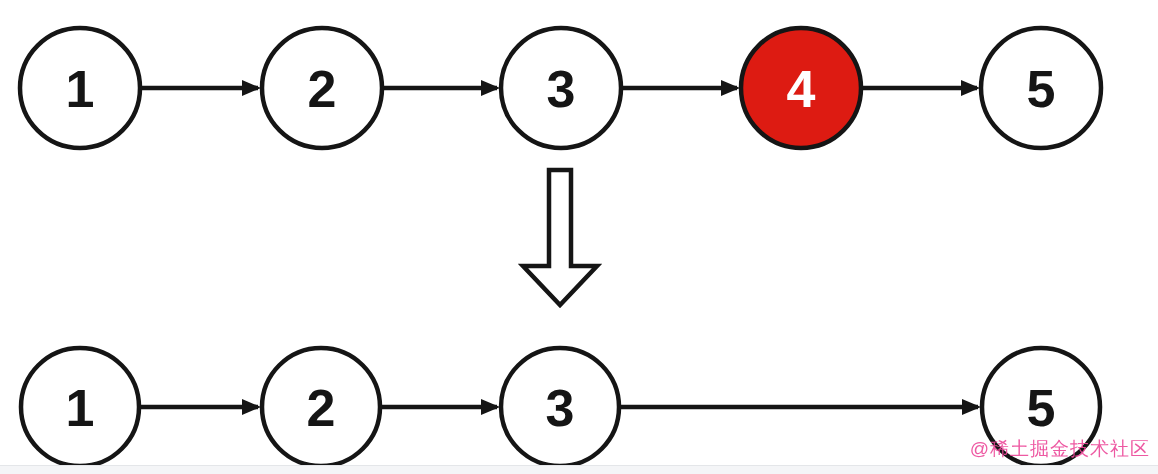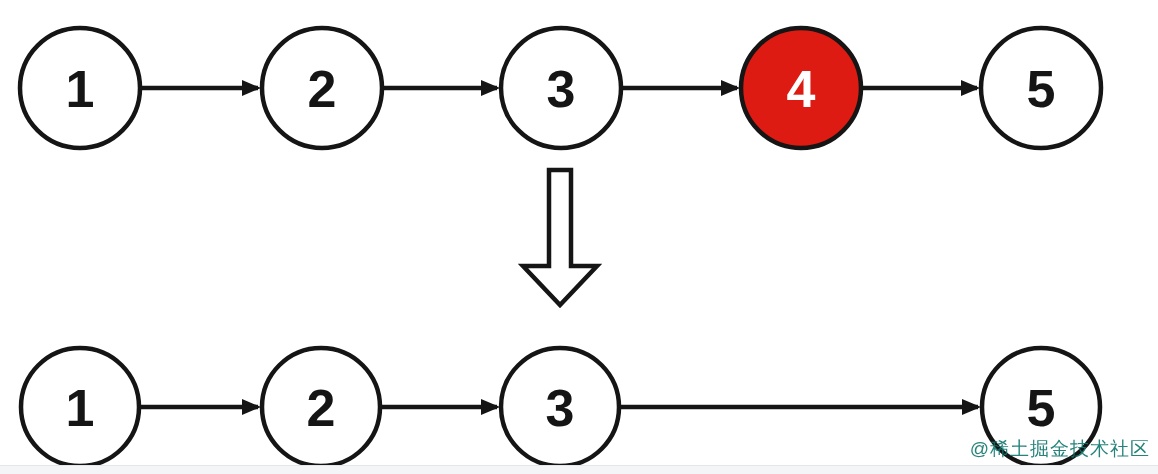--- a/index.html
+++ b/index.html
@@ -83,15 +83,15 @@
         <text x="80" y="407" dy="0.36em" text-anchor="middle" fill="#151515" class="node-label-text">1</text>
         <circle cx="321" cy="407" r="59" fill="#ffffff" stroke="#151515" stroke-width="4.5"></circle>
         <text x="321" y="407" dy="0.36em" text-anchor="middle" fill="#151515" class="node-label-text">2</text>
         <circle cx="560" cy="407" r="59" fill="#ffffff" stroke="#151515" stroke-width="4.5"></circle>
         <text x="560" y="407" dy="0.36em" text-anchor="middle" fill="#151515" class="node-label-text">3</text>
         <circle cx="1041" cy="407" r="59" fill="#ffffff" stroke="#151515" stroke-width="4.5"></circle>
         <text x="1041" y="407" dy="0.36em" text-anchor="middle" fill="#151515" class="node-label-text">5</text>
       </g>
       <path d="M549,170 H571 V266 H597 L560,305 L523,266 H549 Z" fill="#ffffff" stroke="#151515" stroke-width="4.5" stroke-linejoin="miter"></path>
     </svg>
-  <div class="watermark" style="color: #0f766e;">@稀土掘金技术社区</div>
+  <div class="watermark" style="color: #ec4899;">@稀土掘金技术社区</div>
   <div class="footer-bar" style="background: rgb(244, 245, 247);"></div>
 </div>
 
 </body></html>

